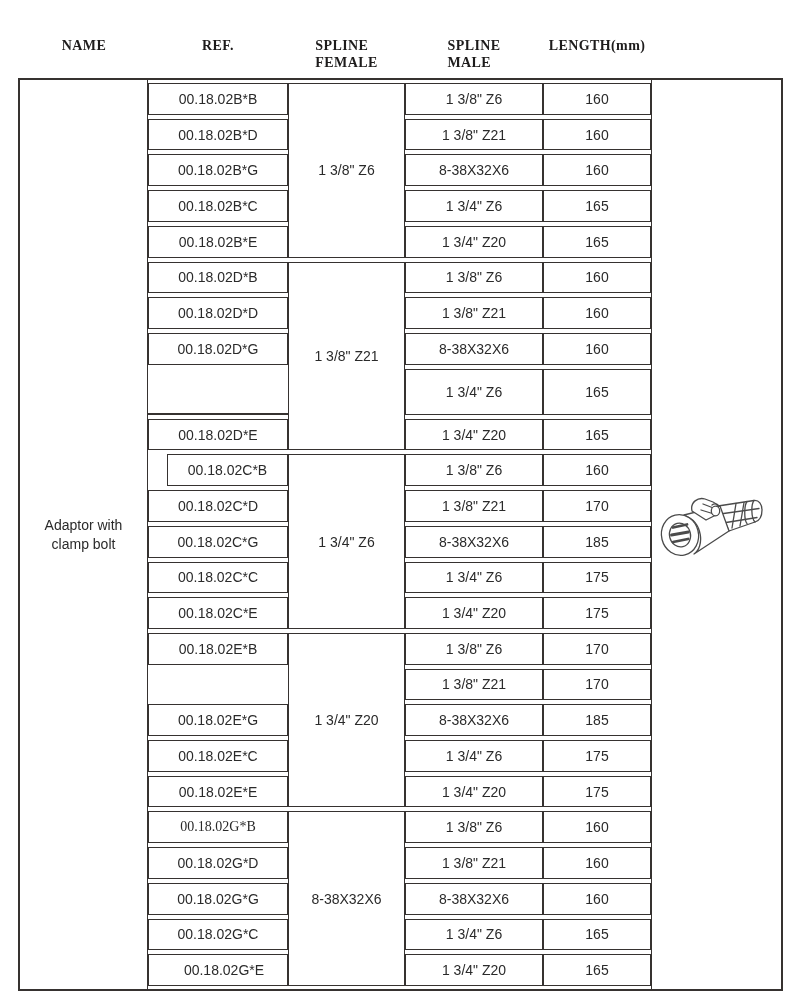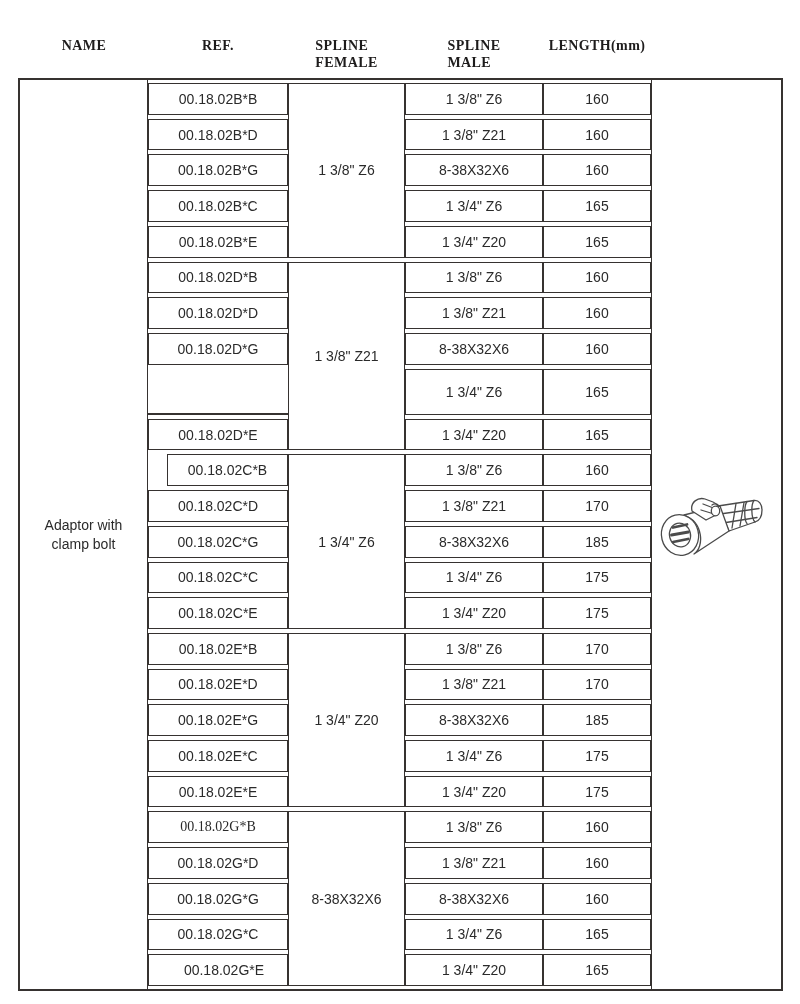--- a/index.html
+++ b/index.html
@@ -177,21 +177,20 @@
       <div class="cell ref-cell" style="grid-row: 14;">00.18.02C*C</div>
       <div class="cell male-cell" style="grid-row: 14;">1 3/4" Z6</div>
       <div class="cell len-cell" style="grid-row: 14;">175</div>
       <div class="cell ref-cell" style="grid-row: 15;">00.18.02C*E</div>
       <div class="cell male-cell" style="grid-row: 15;">1 3/4" Z20</div>
       <div class="cell len-cell" style="grid-row: 15;">175</div>
       <div class="cell female-cell" style="grid-row: 16 / span 5;">1 3/4" Z20</div>
       <div class="cell ref-cell" style="grid-row: 16;">00.18.02E*B</div>
       <div class="cell male-cell" style="grid-row: 16;">1 3/8" Z6</div>
       <div class="cell len-cell" style="grid-row: 16;">170</div>
-      <div class="cell ref-cell" style="grid-row: 17;">00.18.02E*D</div>
       <div class="cell male-cell" style="grid-row: 17;">1 3/8" Z21</div>
       <div class="cell len-cell" style="grid-row: 17;">170</div>
       <div class="cell ref-cell" style="grid-row: 18;">00.18.02E*G</div>
       <div class="cell male-cell" style="grid-row: 18;">8-38X32X6</div>
       <div class="cell len-cell" style="grid-row: 18;">185</div>
       <div class="cell ref-cell" style="grid-row: 19;">00.18.02E*C</div>
       <div class="cell male-cell" style="grid-row: 19;">1 3/4" Z6</div>
       <div class="cell len-cell" style="grid-row: 19;">175</div>
       <div class="cell ref-cell" style="grid-row: 20;">00.18.02E*E</div>
       <div class="cell male-cell" style="grid-row: 20;">1 3/4" Z20</div>

